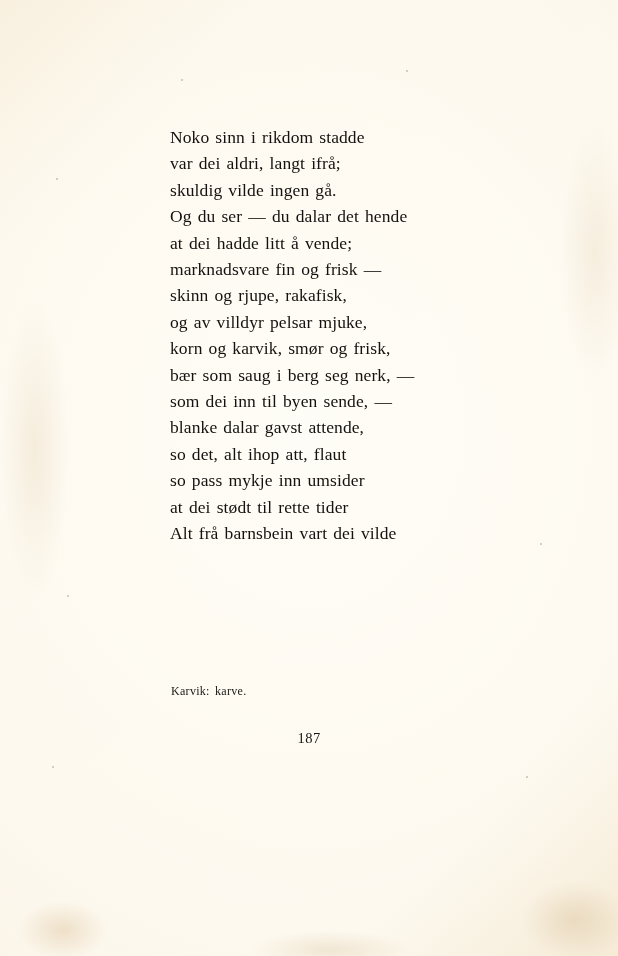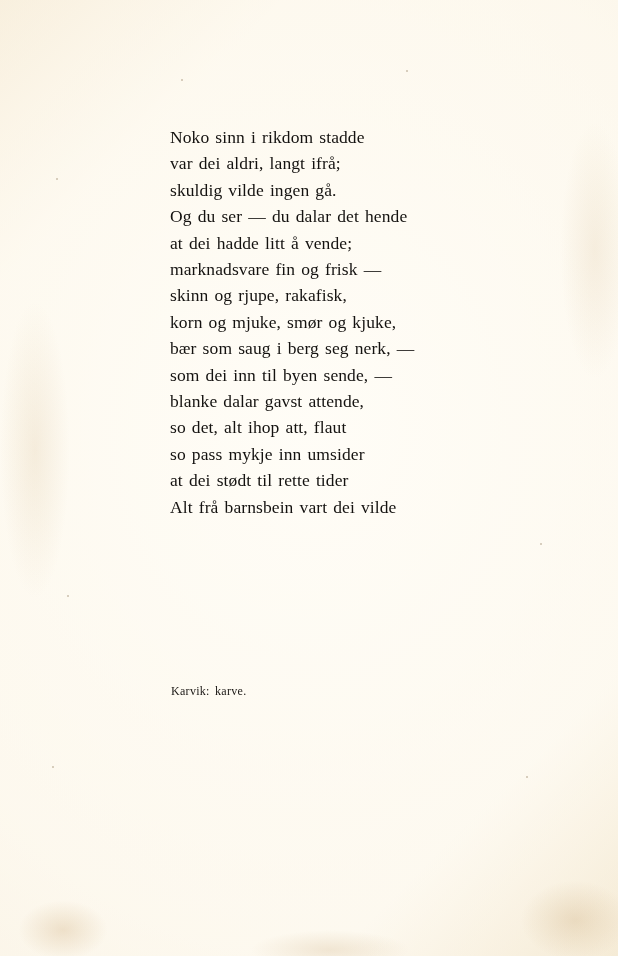--- a/index.html
+++ b/index.html
@@ -103,26 +103,28 @@
 <div class="page">
 
   <div class="poem">
     <div class="line">Noko sinn i rikdom stadde</div>
     <div class="line">var dei aldri, langt ifrå;</div>
     <div class="line">skuldig vilde ingen gå.</div>
     <div class="line">Og du ser — du dalar det hende</div>
     <div class="line">at dei hadde litt å vende;</div>
     <div class="line">marknadsvare fin og frisk —</div>
     <div class="line">skinn og rjupe, rakafisk,</div>
-    <div class="line">korn og mjuke, smør og kjuke,</div>
+    <div class="line">og av villdyr pelsar mjuke,</div>
+    <div class="line">korn og karvik, smør og frisk,</div>
     <div class="line">bær som saug i berg seg nerk, —</div>
     <div class="line">som dei inn til byen sende, —</div>
     <div class="line">blanke dalar gavst attende,</div>
     <div class="line">so det, alt ihop att, flaut</div>
     <div class="line">so pass mykje inn umsider</div>
     <div class="line">at dei stødt til rette tider</div>
     <div class="line">Alt frå barnsbein vart dei vilde</div>
   </div>
 
   <div class="footnote">Karvik: karve.</div>
 
+  <div class="folio">187</div>
 
 </div>
 
 </body></html>

